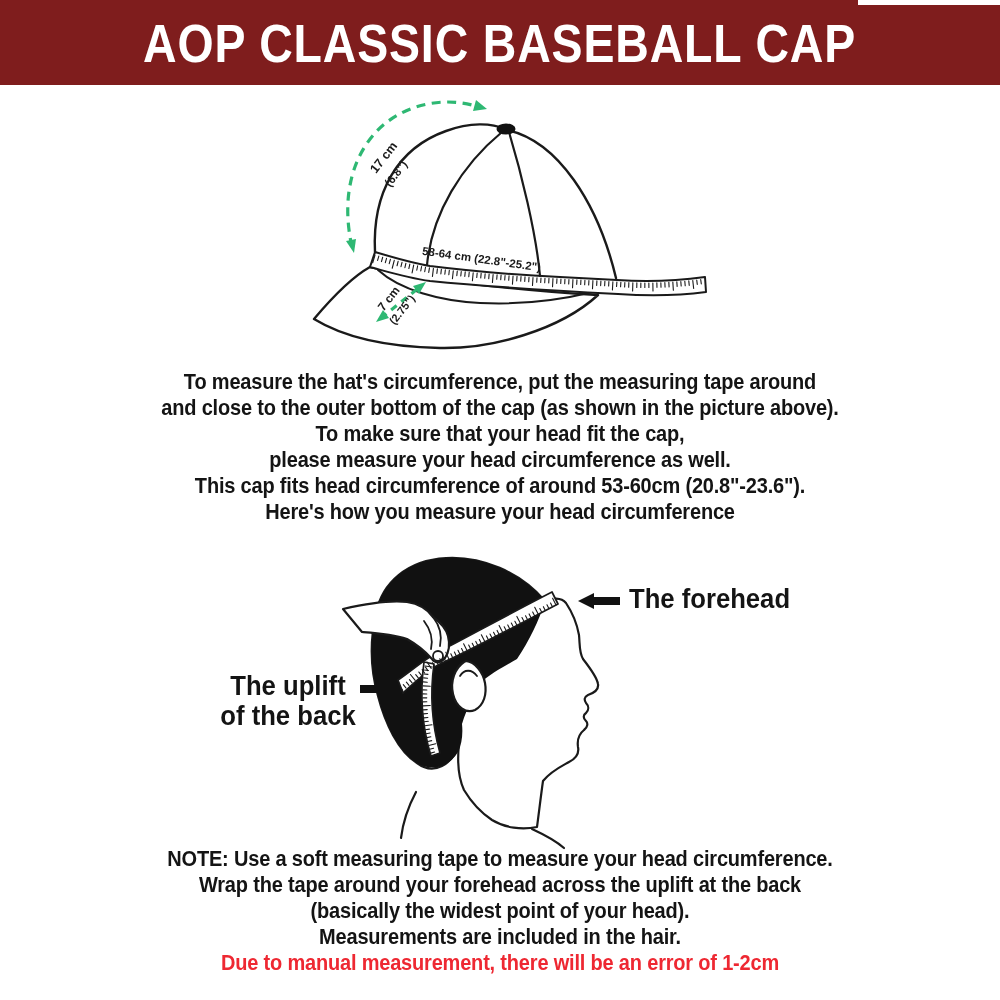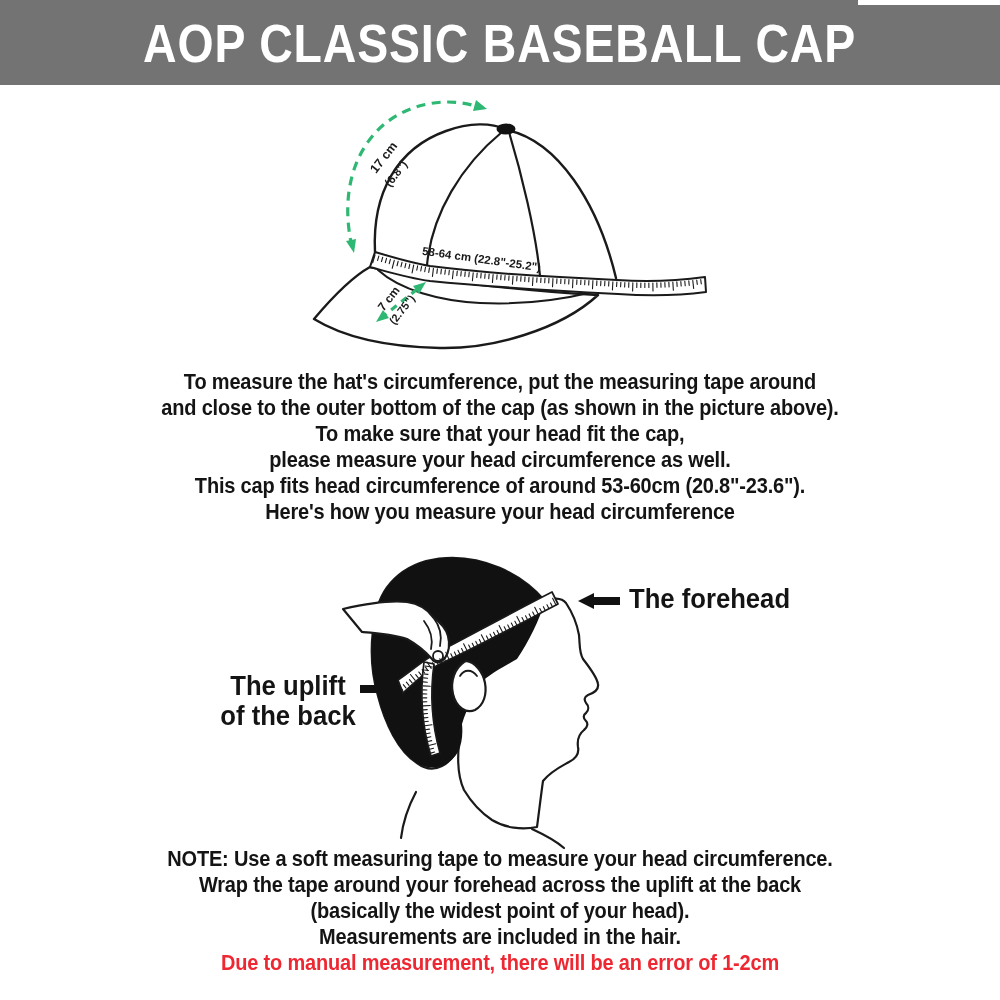--- a/index.html
+++ b/index.html
@@ -1,18 +1,18 @@
 <!DOCTYPE html>
 <html><head>
 <meta charset="utf-8">
 <style>
   html,body{margin:0;padding:0;background:#fff;}
   .page{position:relative;width:1000px;height:1000px;background:#fff;overflow:hidden;
         font-family:"Liberation Sans",sans-serif;color:#161616;}
-  .banner{position:absolute;left:0;top:0;width:1000px;height:85px;background:#737373;
+  .banner{position:absolute;left:0;top:0;width:1000px;height:85px;background:#7f1d1d;
           display:flex;align-items:center;justify-content:center;}
   .banner h1{margin:0;color:#ffffff;font-size:54px;font-weight:700;letter-spacing:1px;
              transform:scaleX(0.86);transform-origin:50% 50%;white-space:nowrap;}
   .notch{position:absolute;top:0;right:0;width:142px;height:5px;background:#ffffff;}
   .art{position:absolute;left:0;top:0;width:1000px;height:1000px;}
   .para{position:absolute;left:0;width:1000px;text-align:center;font-weight:700;
         font-size:21.5px;line-height:26px;letter-spacing:-0.2px;color:#141414;
         transform:scaleX(0.93);transform-origin:50% 0;}
   .para div{white-space:nowrap;}
   #instructions{top:369px;}

